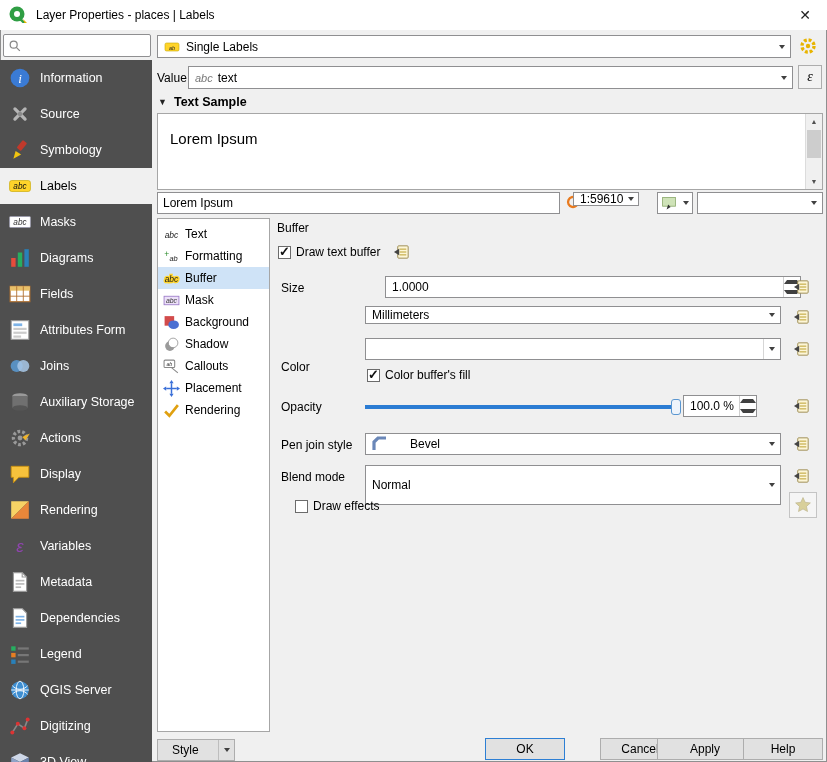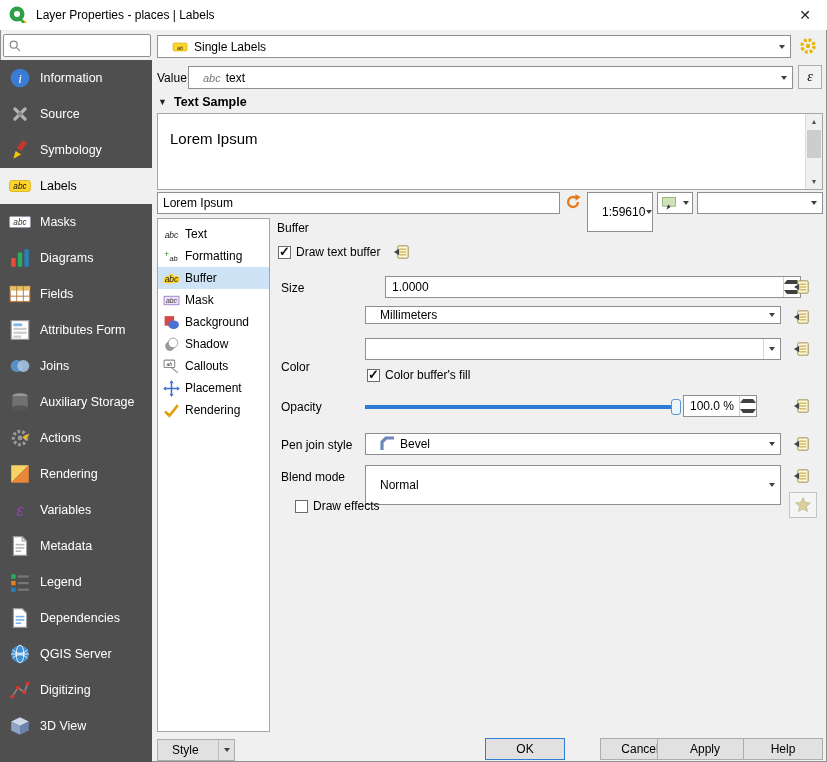--- a/index.html
+++ b/index.html
@@ -13,21 +13,21 @@
   .side-item{height:36px;display:flex;align-items:center;gap:9px;padding-left:9px;color:#fff;font-size:12.5px;white-space:nowrap}
   .side-item.selected{background:#f0f0f0;color:#000}
   .sicon{width:22px;height:22px;flex:0 0 22px;display:flex}
   .sicon svg,.ticon svg,[data-icon] svg{width:100%;height:100%}
   [data-icon]{display:inline-flex}
   .i14{width:14px;height:14px}.i16{width:16px;height:16px}.i18{width:18px;height:18px}.i20{width:20px;height:20px}.i22{width:22px;height:22px}
   .tabs-panel{position:absolute;left:157px;top:218px;width:113px;height:514px;background:#fff;border:1px solid #a6a6a6;padding-top:4px;overflow:hidden}
   .tab-item{height:22px;display:flex;align-items:center;gap:5px;padding-left:5px;font-size:12px;white-space:nowrap}
   .tab-item.selected{background:#cfe3f7}
   .ticon{width:17px;height:17px;flex:0 0 17px;display:flex}
-  .combo{position:absolute;background:#fff;border:1px solid #8f8f91;display:flex;align-items:center;padding-left:14px;font-size:12px}
+  .combo{position:absolute;background:#fff;border:1px solid #8f8f91;display:flex;align-items:center;padding-left:6px;font-size:12px}
   .combo .grow{flex:1}
   .tri{width:0;height:0;border-left:3.5px solid transparent;border-right:3.5px solid transparent;border-top:4px solid #404040}
   .tri-up{width:0;height:0;border-left:3px solid transparent;border-right:3px solid transparent;border-bottom:4px solid #404040}
   .arrow{margin-left:auto;width:17px;align-self:stretch;display:flex;align-items:center;justify-content:center}
   .spin{position:absolute;background:#fff;border:1px solid #8f8f91;display:flex;align-items:stretch;font-size:12px}
   .spin .val{flex:1;display:flex;align-items:center;padding-left:6px}
   .spin .btns{width:17px;border-left:1px solid #cfcfcf;display:flex;flex-direction:column}
   .spin .btns span{flex:1;display:flex;align-items:center;justify-content:center}
   .label{position:absolute;font-size:12px;white-space:nowrap}
   .cb{position:absolute;display:flex;align-items:center;gap:5px;font-size:12px;white-space:nowrap}
@@ -186,20 +186,28 @@
               <circle cx="10" cy="10" r="6" fill="none" stroke="#999" stroke-width="3" stroke-dasharray="2.5 1.8"></circle>
               <circle cx="10" cy="10" r="2.2" fill="#999"></circle>
               <polygon points="12,9 19,6 15,12" fill="#f0b429"></polygon>
             </svg>
           </span>
           <span>Actions</span>
         </div>
         <div class="side-item">
           <span class="sicon">
             <svg viewBox="0 0 20 20">
+              <path d="M2 3h16v10h-9l-5 5v-5H2z" fill="#f7c23c" stroke="#c89010" stroke-width="0.8"></path>
+            </svg>
+          </span>
+          <span>Display</span>
+        </div>
+        <div class="side-item">
+          <span class="sicon">
+            <svg viewBox="0 0 20 20">
               <polygon points="2,2 18,2 2,18" fill="#f6d365"></polygon>
               <polygon points="18,2 18,18 2,18" fill="#e8873a"></polygon>
             </svg>
           </span>
           <span>Rendering</span>
         </div>
         <div class="side-item">
           <span class="sicon">
             <svg viewBox="0 0 20 20">
               <text x="10" y="15" text-anchor="middle" font-size="15" font-style="italic" fill="#8e44ad">ε</text>
@@ -211,44 +219,44 @@
           <span class="sicon">
             <svg viewBox="0 0 20 20">
               <path d="M4 1.5h8l4 4v13H4z" fill="#fff" stroke="#999"></path>
               <path d="M12 1.5v4h4" fill="none" stroke="#999"></path>
               <rect x="6" y="8" width="8" height="1.5" fill="#bbb"></rect>
               <rect x="6" y="11" width="8" height="1.5" fill="#bbb"></rect>
               <rect x="6" y="14" width="5" height="1.5" fill="#bbb"></rect>
             </svg>
           </span>
           <span>Metadata</span>
+        </div>
+        <div class="side-item">
+          <span class="sicon">
+            <svg viewBox="0 0 20 20">
+              <path d="M4 1.5h8l4 4v13H4z" fill="#fff" stroke="#999"></path>
+              <rect x="6" y="8" width="8" height="1.5" fill="#7db3e8"></rect>
+              <rect x="6" y="11" width="8" height="1.5" fill="#7db3e8"></rect>
+              <rect x="6" y="14" width="5" height="1.5" fill="#7db3e8"></rect>
+            </svg>
+          </span>
+          <span>Dependencies</span>
         </div>
         <div class="side-item">
           <span class="sicon">
             <svg viewBox="0 0 20 20">
               <rect x="2" y="3" width="4" height="4" fill="#27ae60"></rect>
               <rect x="8" y="4" width="10" height="2" fill="#777"></rect>
               <rect x="2" y="9" width="4" height="4" fill="#e67e22"></rect>
               <rect x="8" y="10" width="10" height="2" fill="#777"></rect>
               <rect x="2" y="15" width="4" height="4" fill="#2980b9"></rect>
               <rect x="8" y="16" width="10" height="2" fill="#777"></rect>
             </svg>
           </span>
           <span>Legend</span>
-        </div>
-        <div class="side-item">
-          <span class="sicon">
-            <svg viewBox="0 0 20 20">
-              <path d="M4 1.5h8l4 4v13H4z" fill="#fff" stroke="#999"></path>
-              <rect x="6" y="8" width="8" height="1.5" fill="#7db3e8"></rect>
-              <rect x="6" y="11" width="8" height="1.5" fill="#7db3e8"></rect>
-              <rect x="6" y="14" width="5" height="1.5" fill="#7db3e8"></rect>
-            </svg>
-          </span>
-          <span>Dependencies</span>
         </div>
         <div class="side-item">
           <span class="sicon">
             <svg viewBox="0 0 20 20">
               <circle cx="10" cy="10" r="8" fill="#3f8fd2"></circle>
               <ellipse cx="10" cy="10" rx="3.5" ry="8" fill="none" stroke="#fff" stroke-width="0.8"></ellipse>
               <line x1="2" y1="10" x2="18" y2="10" stroke="#fff" stroke-width="0.8"></line>
               <path d="M3 6a9 9 0 0 0 14 0M3 14a9 9 0 0 1 14 0" fill="none" stroke="#fff" stroke-width="0.8"></path>
             </svg>
           </span>
@@ -325,21 +333,21 @@
 
   <input class="tinput" style="left: 157px; top: 192px; width: 403px; height: 22px;" value="Lorem Ipsum">
   <div class="ddbtn" style="left:561px;top:190px;width:24px;height:24px">
     <span class="i18" data-icon="reset-icon">
         <svg viewBox="0 0 20 20">
           <path d="M15.5 10a5.5 5.5 0 1 1-2.2-4.4" fill="none" stroke="#e87a1e" stroke-width="2.6"></path>
           <polygon points="12.5,1.5 18.5,4.5 13,8.5" fill="#e87a1e"></polygon>
         </svg>
       </span>
   </div>
-  <div class="combo" style="left:587px;top:192px;width:66px;height:40px">
+  <div class="combo" style="left:573px;top:192px;width:66px;height:14px">
     <span>1:59610</span>
     <span class="arrow">
         <span class="tri"></span>
       </span>
   </div>
   <div class="combo" style="left:657px;top:192px;width:36px;height:22px;padding-left:3px">
     <span class="i16" data-icon="scale-picker-map-icon">
         <svg viewBox="0 0 20 20">
           <rect x="2" y="3" width="16" height="11" fill="#cfe3b8" stroke="#8aa86a"></rect>
           <polygon points="7,18 9,12 12,15" fill="#333"></polygon>
@@ -561,21 +569,21 @@
       </span>
   </div>
 
   <span class="label" style="left:281px;top:438px">Pen join style</span>
   <div class="combo" style="left:365px;top:433px;width:416px;height:22px">
     <span class="i16" data-icon="pen-join-bevel-icon">
         <svg viewBox="0 0 16 16">
           <path d="M2 14V6l4-4h8" fill="none" stroke="#6a87b8" stroke-width="3.2"></path>
         </svg>
       </span>
-    <span style="margin-left:4px">Bevel</span>
+    <span style="margin-left:22px">Bevel</span>
     <span class="arrow">
         <span class="tri"></span>
       </span>
   </div>
   <div class="ddbtn" style="left:789px;top:431px">
     <span class="i18" data-icon="data-defined-override-icon">
         <svg viewBox="0 0 19 19">
           <rect x="5" y="3" width="11" height="13" rx="1" fill="#fdf6d8" stroke="#9a8a50"></rect>
           <line x1="7" y1="6.5" x2="14" y2="6.5" stroke="#c8b050" stroke-width="1.3"></line>
           <line x1="7" y1="9.5" x2="14" y2="9.5" stroke="#c8b050" stroke-width="1.3"></line>

